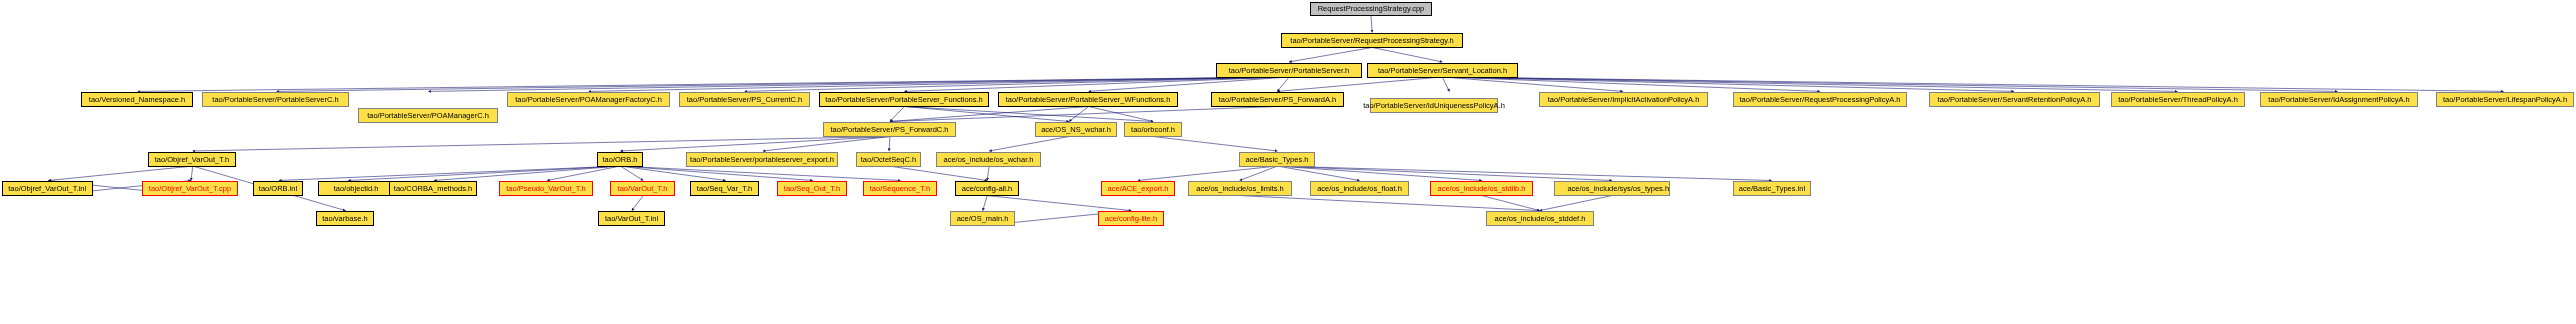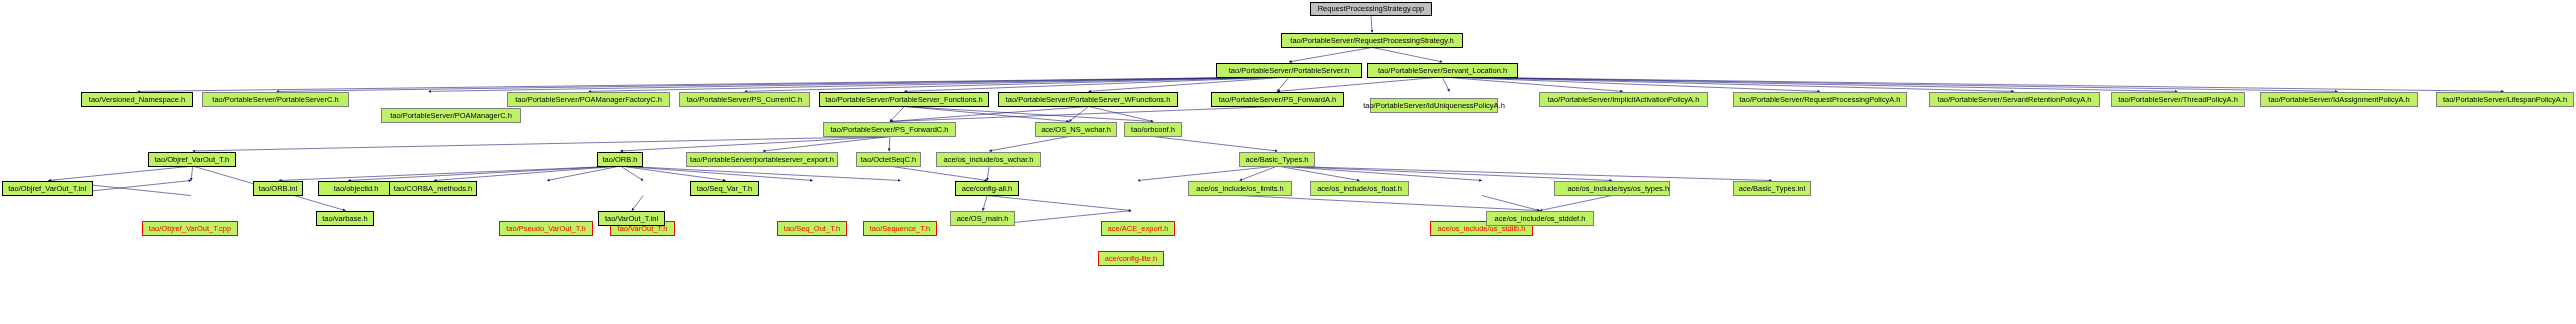--- a/index.html
+++ b/index.html
@@ -1,24 +1,24 @@
 <!DOCTYPE html>
 <html style="font-size:9.3px"><head>
 <meta charset="utf-8">
 <style>
   html,body{margin:0;padding:0;background:#ffffff;}
   body{font-family:"Liberation Sans", sans-serif;}
   #graph{position:relative;width:2576px;height:324px;background:#fff;overflow:hidden;}
   #edges{position:absolute;left:0;top:0;width:2576px;height:324px;}
-  .node{position:absolute;box-sizing:border-box;border:0.6px solid #808080;background:#bef264;
+  .node{position:absolute;box-sizing:border-box;border:0.6px solid #808080;background:#fde047;
         color:#000000;font-size:7.5px;line-height:1;white-space:nowrap;
         display:flex;align-items:center;justify-content:center;padding:0 3.5px;height:14.5px;}
   .node.root{background:#bfbfbf;border:0.6px solid #000000;}
   .node.strong{border:0.6px solid #000000;}
-  .node.red{border:0.6px solid #ff0000;color:#ff0000;margin-top:40px;}
+  .node.red{border:0.6px solid #ff0000;color:#ff0000;}
 </style>
 </head>
 <body>
 
 <div id="graph">
   <svg id="edges" xmlns="http://www.w3.org/2000/svg" viewBox="0 0 4448 560" width="2576" height="324">
     <defs>
       <marker id="arrow" viewBox="0 0 10 10" refX="9" refY="5" markerWidth="5" markerHeight="5" orient="auto-start-reverse">
         <path d="M 0 0 L 10 5 L 0 10 z" fill="#191970"></path>
       </marker>
@@ -86,21 +86,21 @@
         <line x1="2784" y1="338" x2="2659" y2="364" stroke="#191970" stroke-width="1" marker-end="url(#arrow)"></line>
       </g>
   </svg>
   <div id="node-layer">
       <div class="node root" style="left: 1310px; top: 1.7px; width: 122px;">RequestProcessingStrategy.cpp</div>
       <div class="node strong" style="left: 1281px; top: 33px; width: 182px;">tao/PortableServer/RequestProcessingStrategy.h</div>
       <div class="node strong" style="left: 1216px; top: 63px; width: 146px;">tao/PortableServer/PortableServer.h</div>
       <div class="node strong" style="left: 1367px; top: 63px; width: 151px;">tao/PortableServer/Servant_Location.h</div>
       <div class="node strong" style="left: 81px; top: 92px; width: 112px;">tao/Versioned_Namespace.h</div>
       <div class="node" style="left: 202px; top: 92px; width: 147px;">tao/PortableServer/PortableServerC.h</div>
-      <div class="node" style="left: 358px; top: 108px; width: 140px; margin-left: 23px;">tao/PortableServer/POAManagerC.h</div>
+      <div class="node" style="left: 358px; top: 108px; width: 140px;">tao/PortableServer/POAManagerC.h</div>
       <div class="node" style="left: 507px; top: 92px; width: 163px;">tao/PortableServer/POAManagerFactoryC.h</div>
       <div class="node" style="left: 679px; top: 92px; width: 131px;">tao/PortableServer/PS_CurrentC.h</div>
       <div class="node strong" style="left: 819px; top: 92px; width: 170px;">tao/PortableServer/PortableServer_Functions.h</div>
       <div class="node strong" style="left: 998px; top: 92px; width: 180px;">tao/PortableServer/PortableServer_WFunctions.h</div>
       <div class="node strong" style="left: 1211px; top: 92px; width: 133px;">tao/PortableServer/PS_ForwardA.h</div>
       <div class="node" style="left: 1370px; top: 98px; width: 128px;">tao/PortableServer/IdUniquenessPolicyA.h</div>
       <div class="node" style="left: 1539px; top: 92px; width: 169px;">tao/PortableServer/ImplicitActivationPolicyA.h</div>
       <div class="node" style="left: 1733px; top: 92px; width: 174px;">tao/PortableServer/RequestProcessingPolicyA.h</div>
       <div class="node" style="left: 1929px; top: 92px; width: 171px;">tao/PortableServer/ServantRetentionPolicyA.h</div>
       <div class="node" style="left: 2111px; top: 92px; width: 134px;">tao/PortableServer/ThreadPolicyA.h</div>

